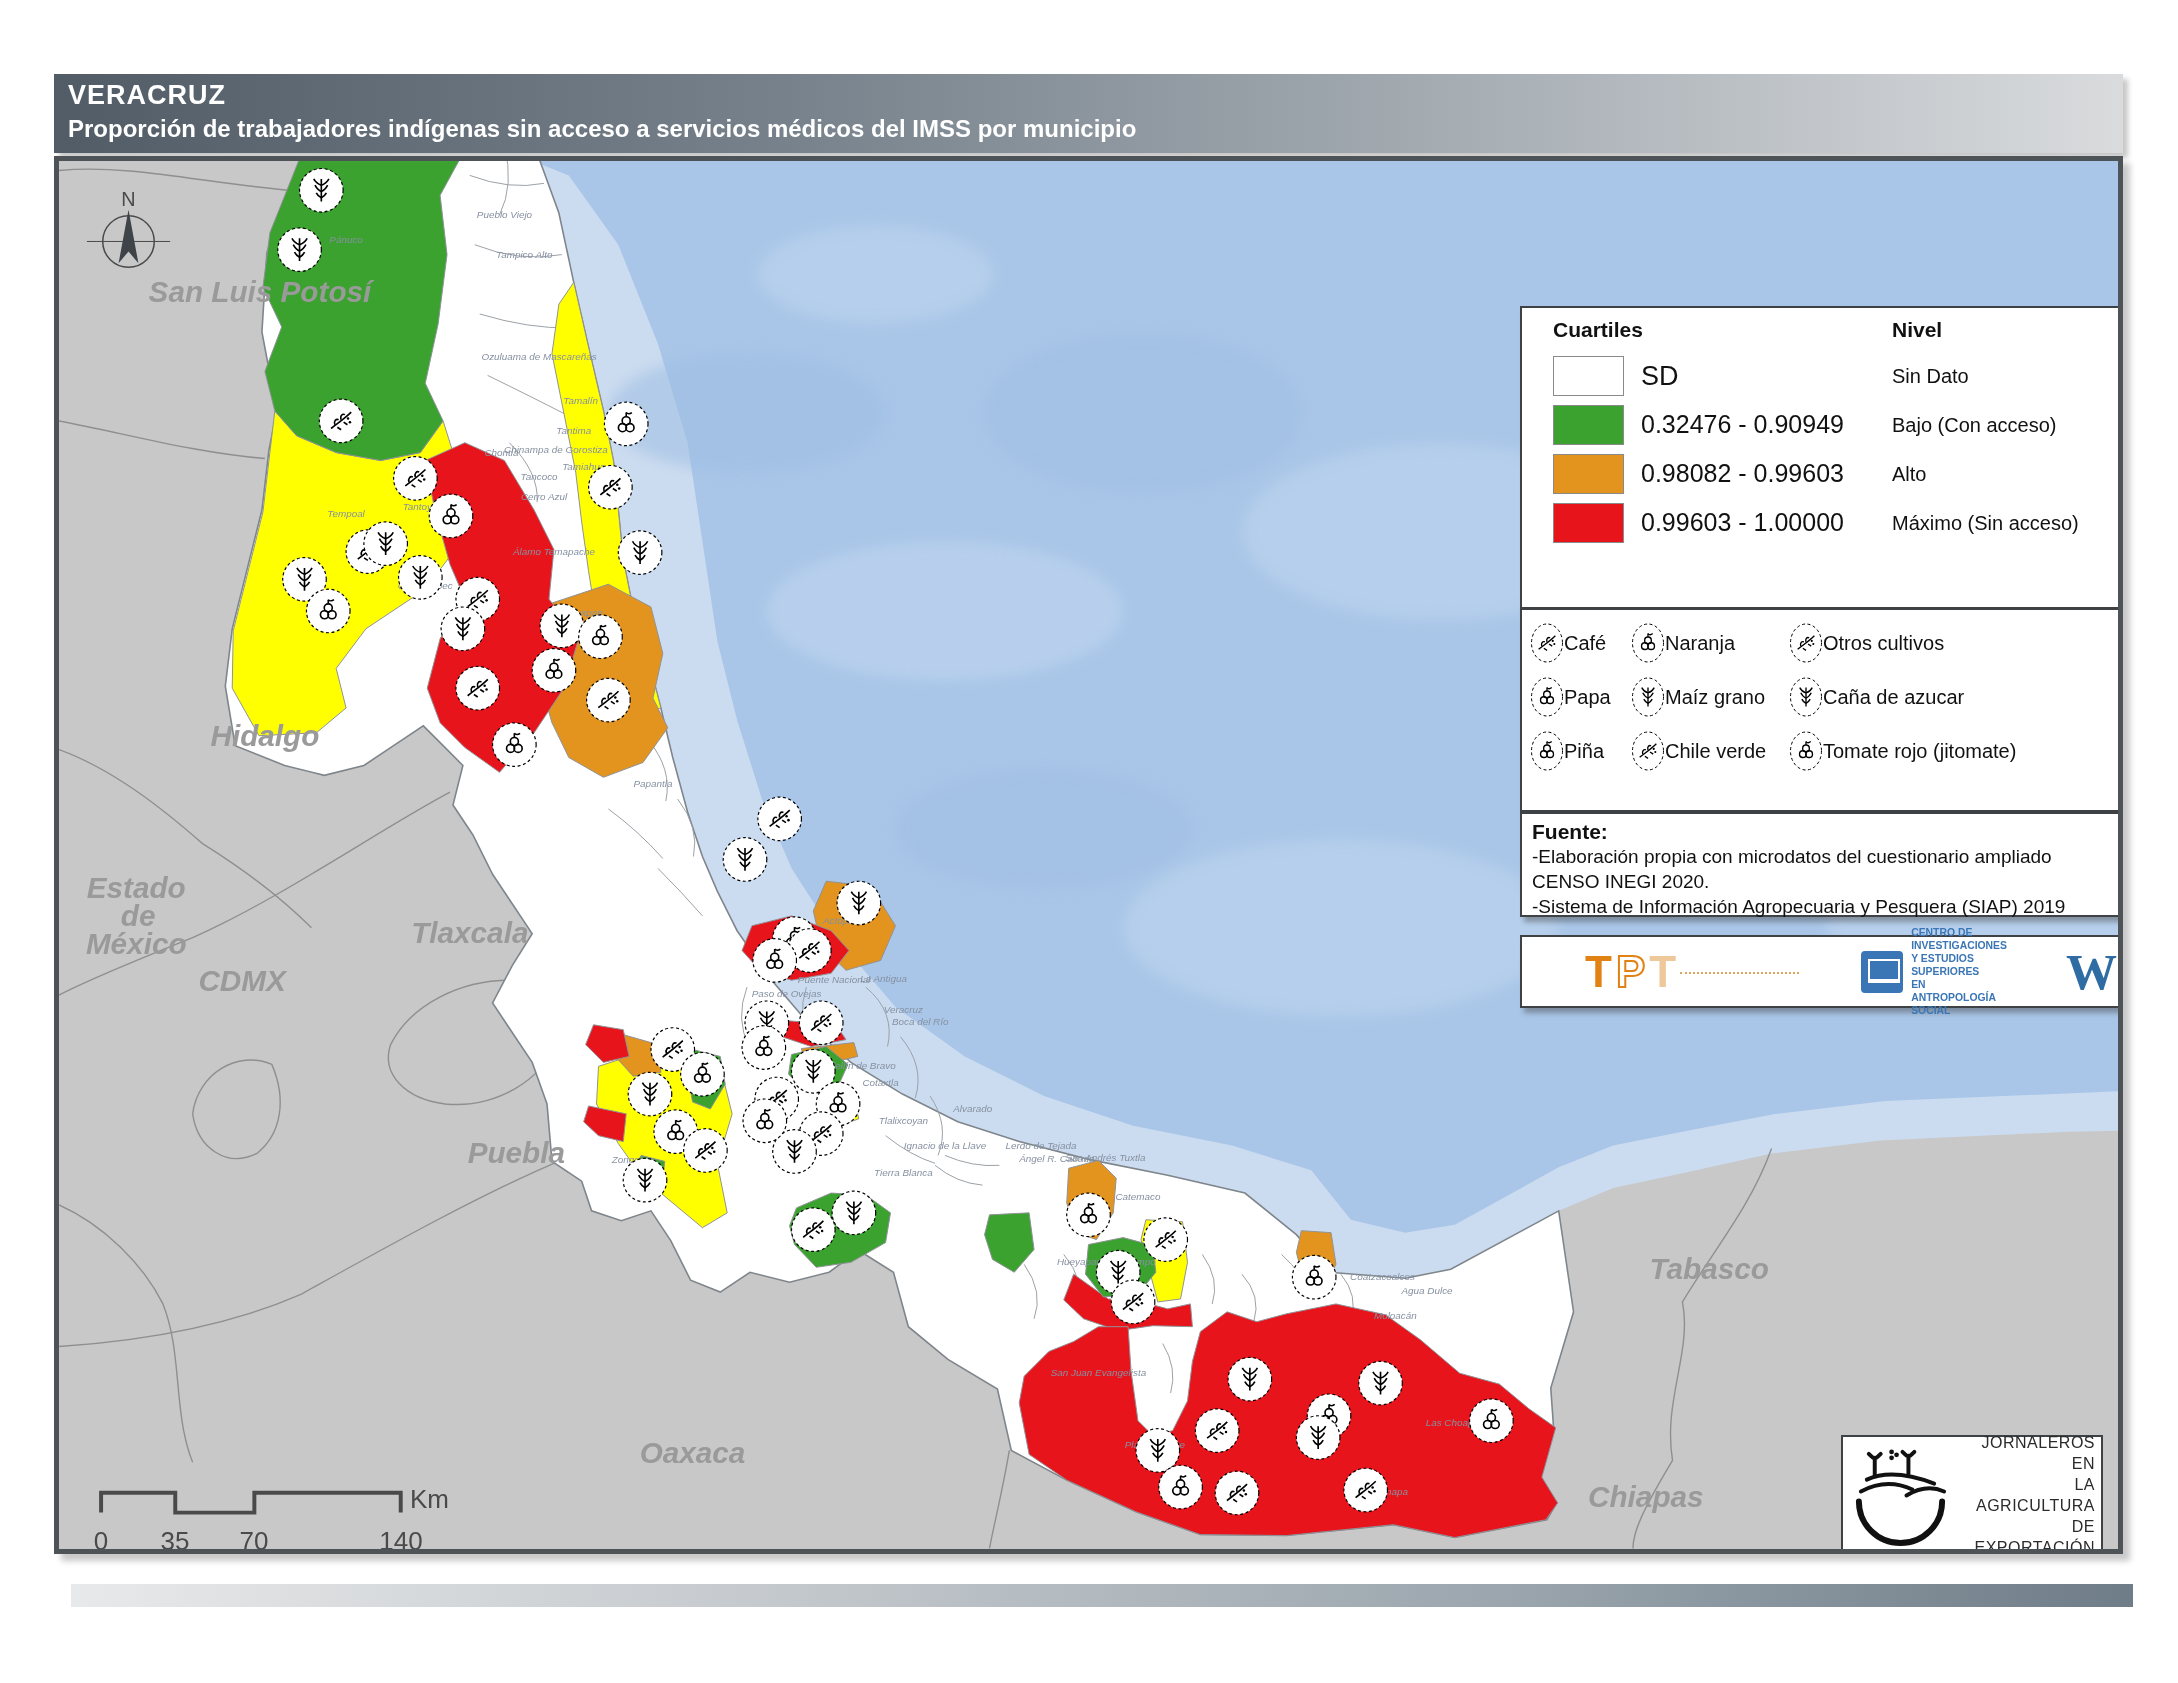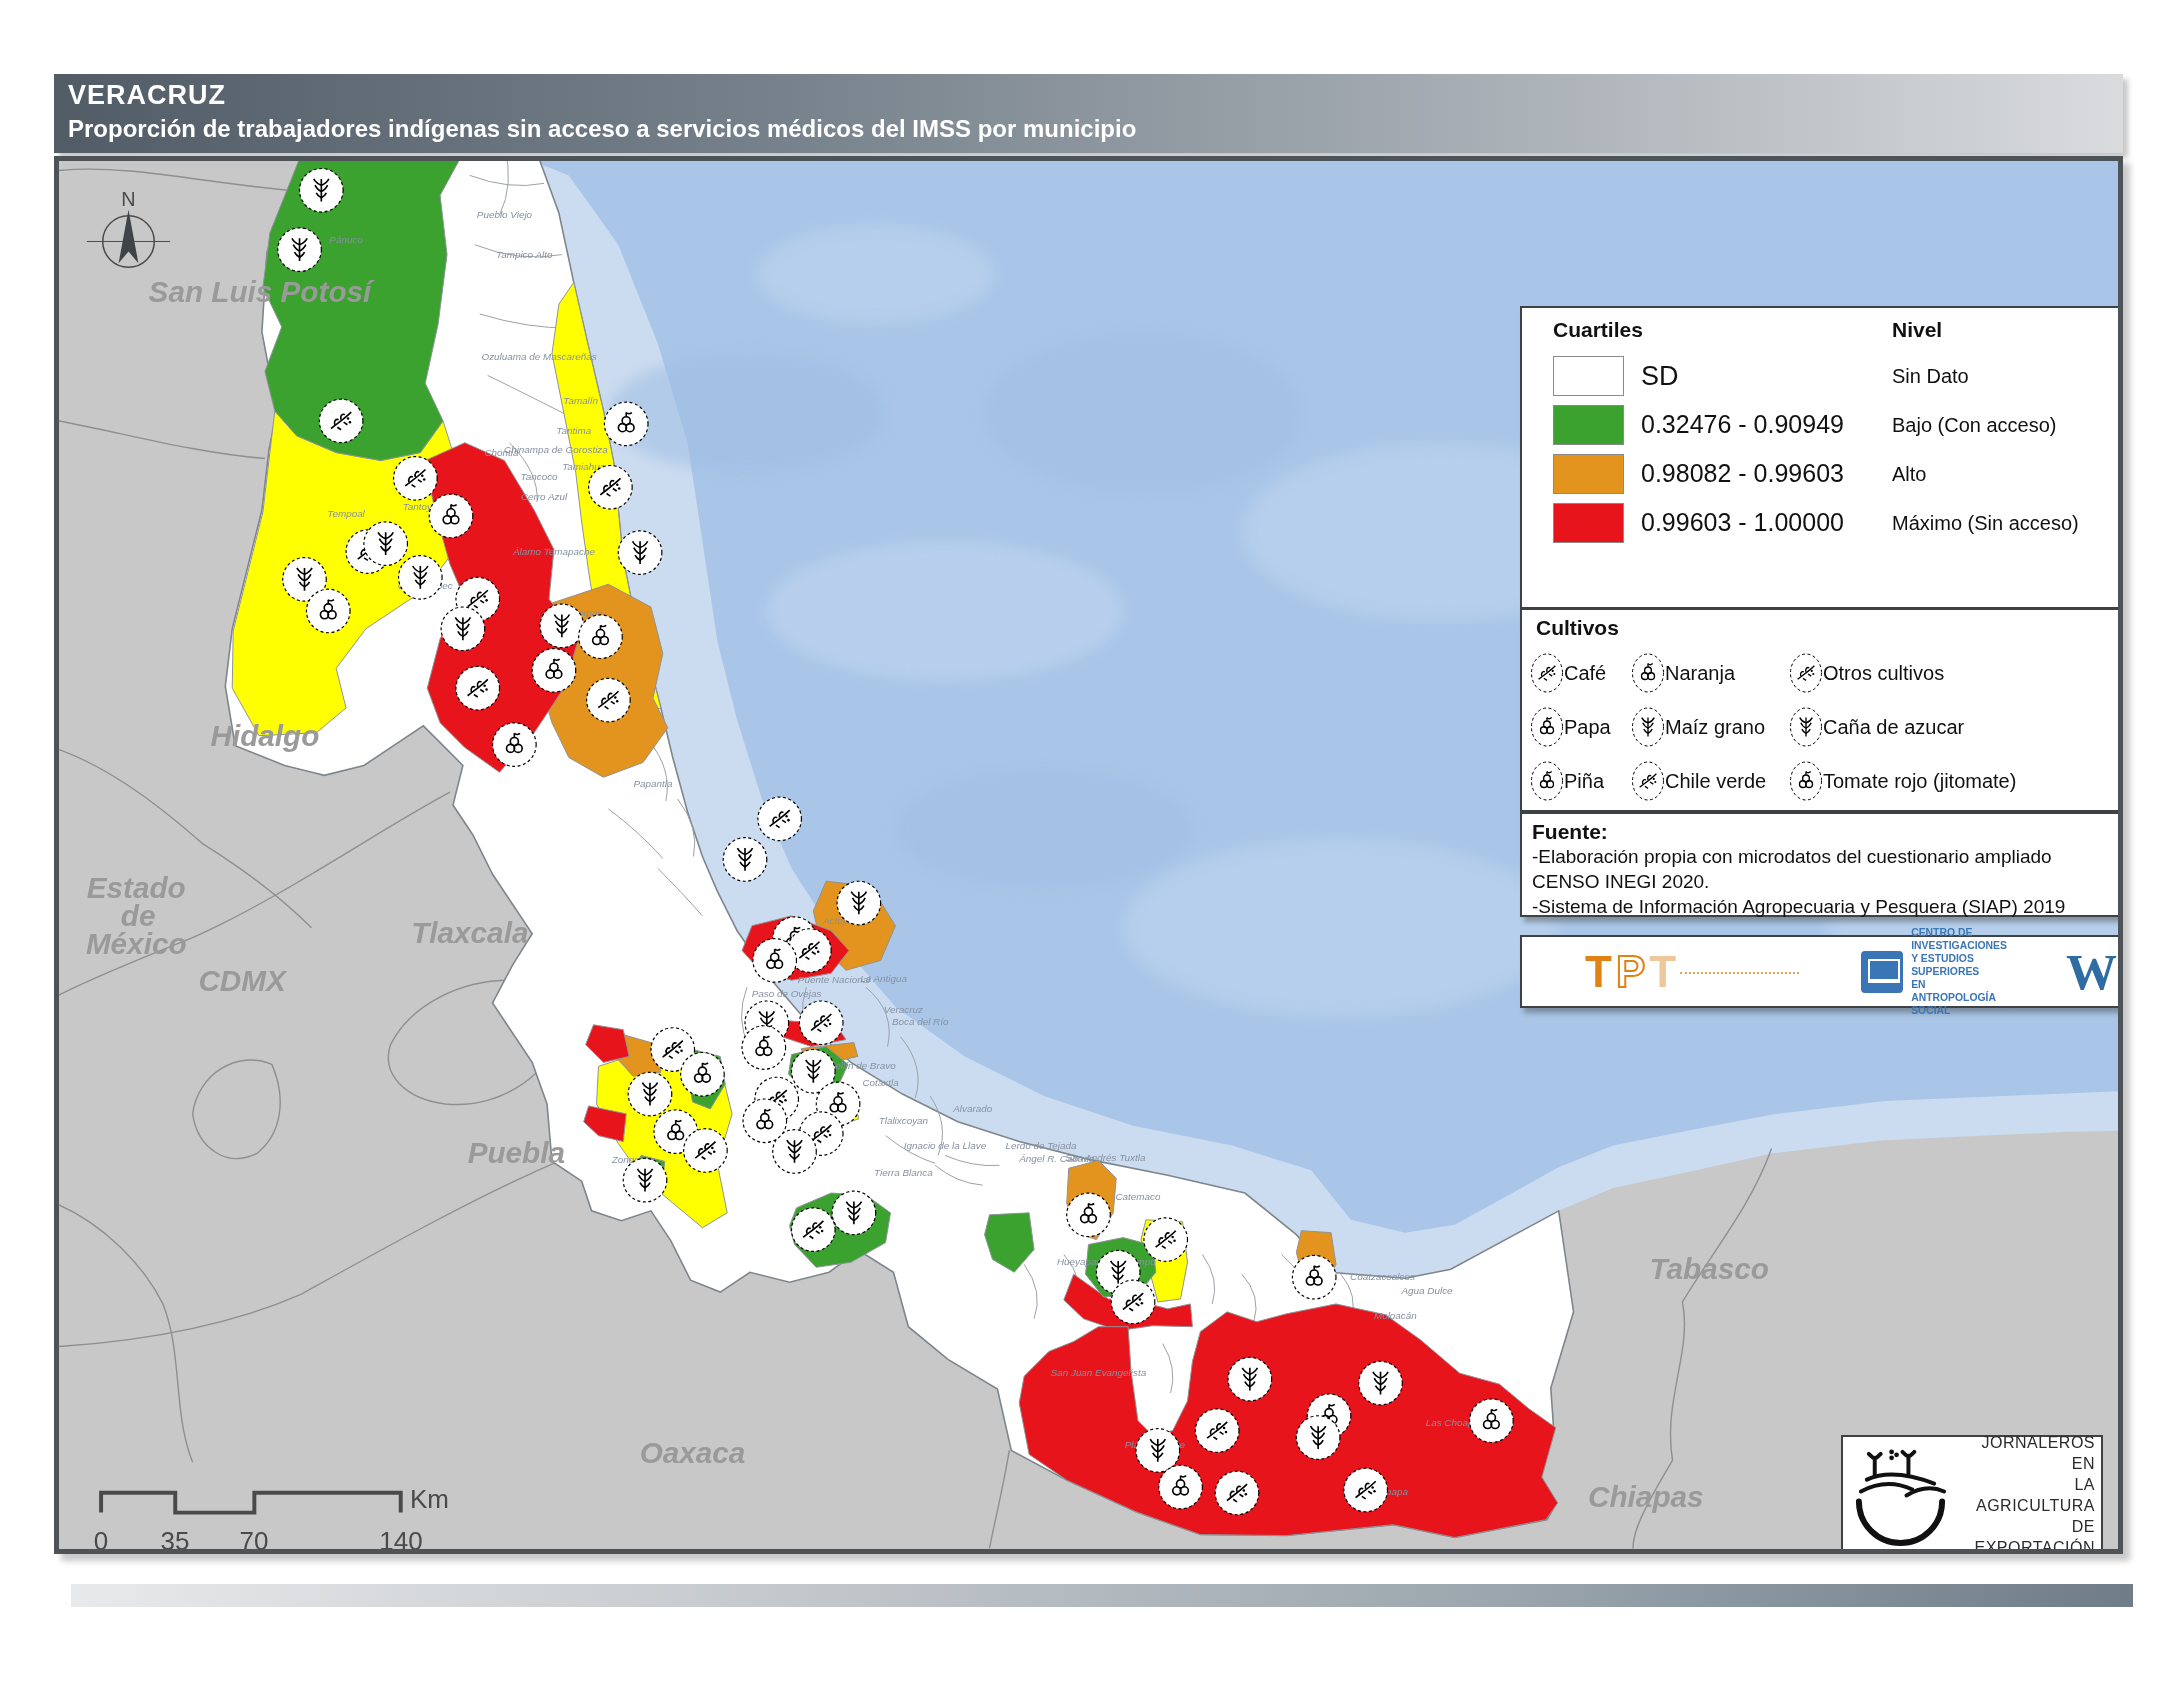--- a/index.html
+++ b/index.html
@@ -562,23 +562,20 @@
           <span class="q-nivel">Alto</span>
         </div>
         <div class="q-row">
           <span class="q-swatch" style="background: rgb(232, 20, 28);"></span>
           <span class="q-range">0.99603 - 1.00000</span>
           <span class="q-nivel">Máximo (Sin acceso)</span>
         </div>
       </div>
   </div>
   <div class="lg-box" id="lg-cult">
-    <div class="lg-head">
-      <span class="h1">Cultivos</span>
-    </div>
     <div id="cultivos-grid">
         <div class="cult-cell">
           <svg width="34" height="42" viewBox="0 0 34 42">
        <ellipse cx="17" cy="21" rx="15.5" ry="19" fill="#fff" stroke="#000" stroke-width="1" stroke-dasharray="3,2.5"></ellipse>
        <use href="#glyph-1" x="5.5" y="9.5" width="23" height="23"></use>
      </svg>
           <span>Café</span>
         </div>
         <div class="cult-cell">
           <svg width="34" height="42" viewBox="0 0 34 42">

